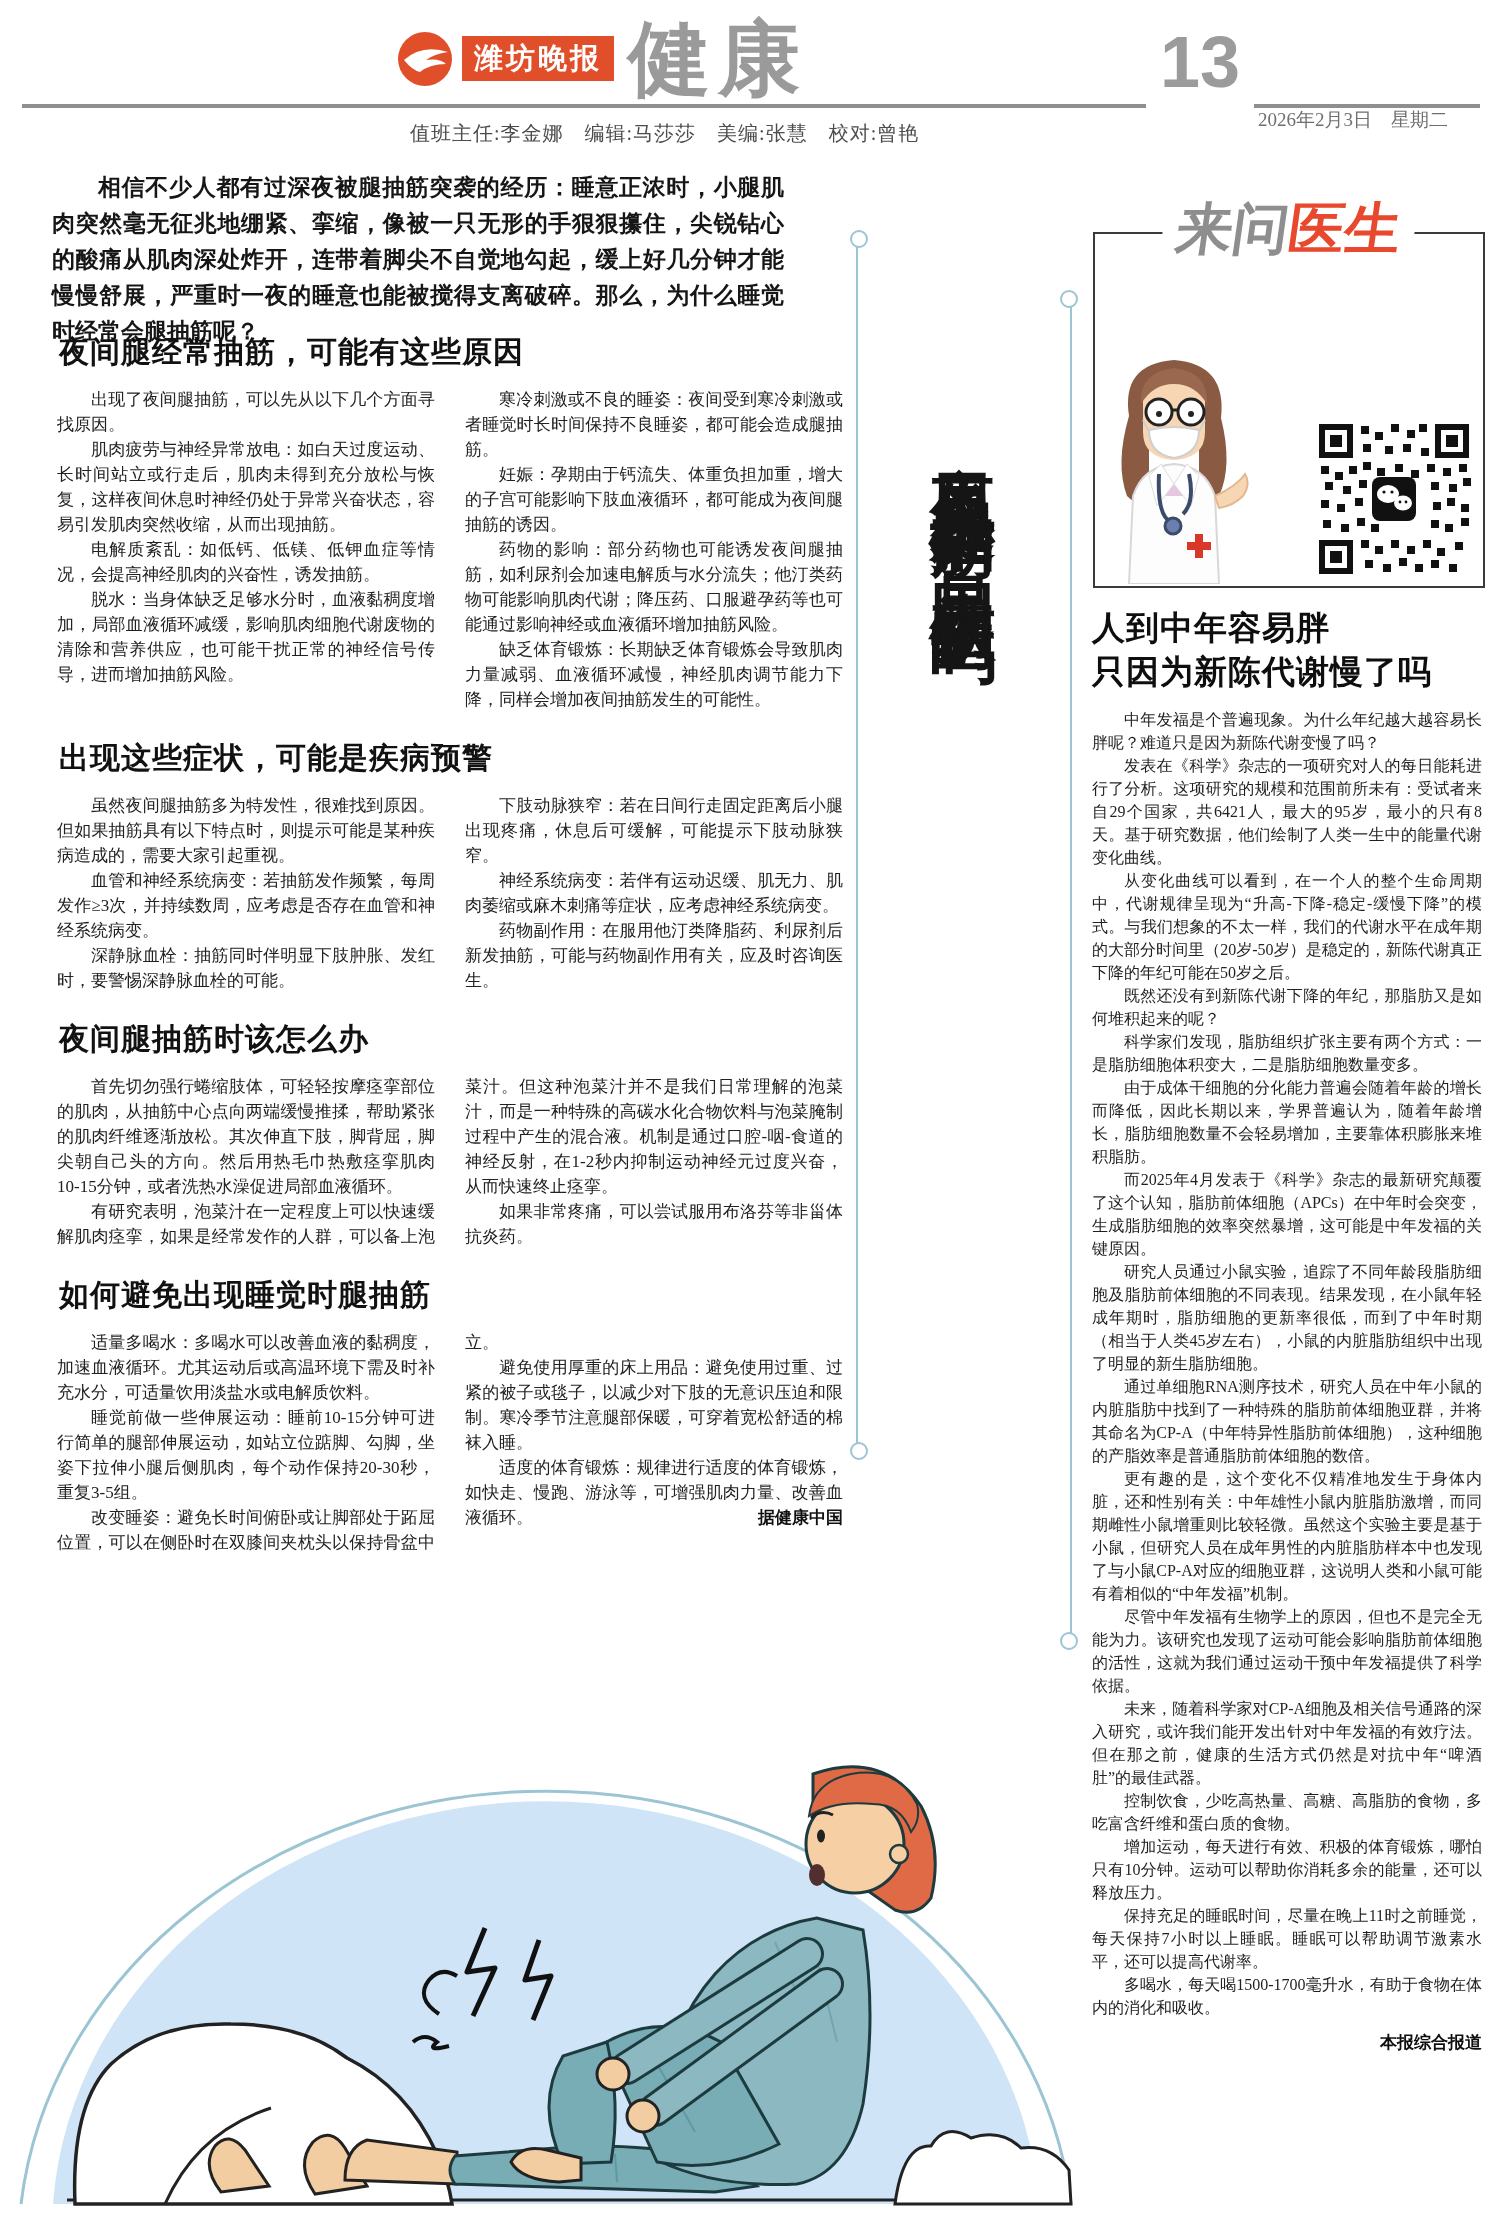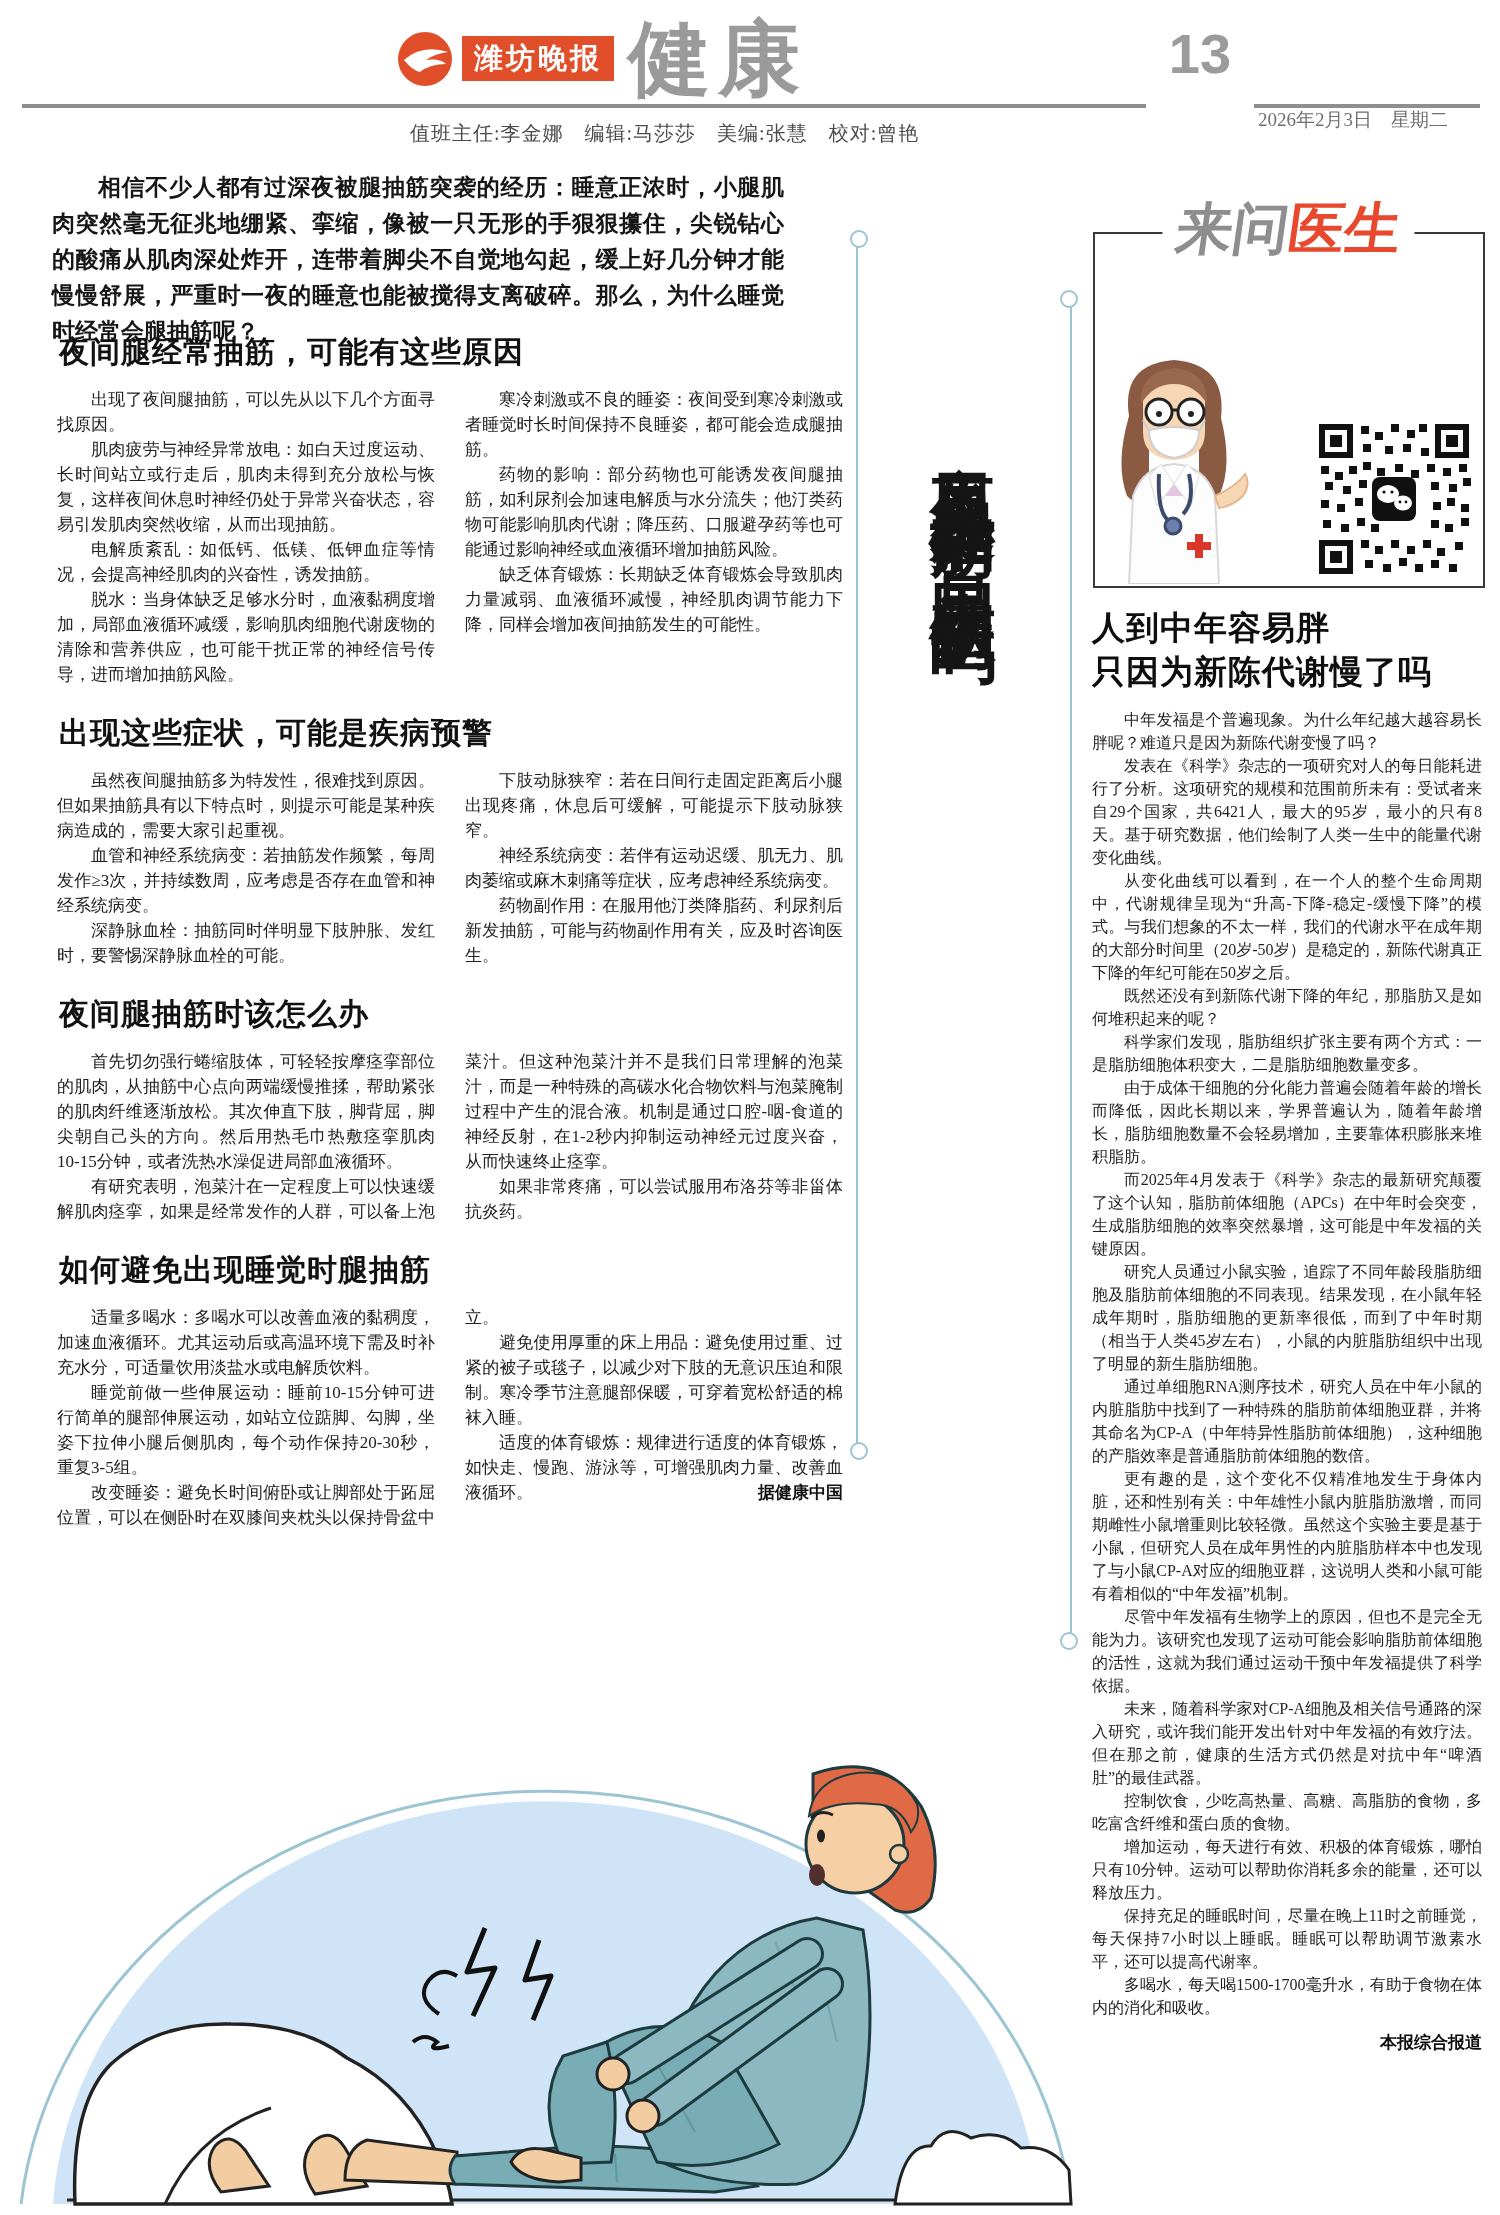--- a/index.html
+++ b/index.html
@@ -9,21 +9,21 @@
   .masthead{position:absolute;left:396px;top:20px;display:flex;align-items:center;}
   .logo-swirl{width:58px;height:58px;margin-right:8px;}
   .logo-box{background:#e14f2a;color:#fff;font-family:"Liberation Sans",sans-serif;
             font-weight:700;font-size:29px;letter-spacing:3px;padding:8px 12px;line-height:1;}
   .sec-name{font-family:"Liberation Sans",sans-serif;font-weight:900;font-size:82px;
             color:#9a9a9a;letter-spacing:8px;line-height:.95;margin-left:14px;}
   .hrule{position:absolute;top:104px;height:4px;background:#8f8f8f;}
   .hrule.left{left:22px;width:1124px;}
   .hrule.right{left:1254px;width:226px;}
   .pageno{position:absolute;left:1146px;top:26px;width:108px;text-align:center;
-          font-family:"Liberation Sans",sans-serif;font-weight:700;font-size:56px;
+          font-family:"Liberation Sans",sans-serif;font-weight:700;font-size:72px;
           color:#9b9b9b;line-height:1;}
   .dateline{position:absolute;left:1258px;top:107px;width:222px;font-size:19px;color:#6f6f6f;
             font-family:"Liberation Serif",serif;}
   .credits{position:absolute;left:410px;top:120px;width:640px;font-size:20px;color:#4c4c4c;
            font-family:"Liberation Serif",serif;letter-spacing:1px;}
   
   .intro{position:absolute;left:52px;top:170px;width:732px;font-size:23px;line-height:36px;
          font-weight:600;color:#161616;text-align:justify;text-indent:2em;}
   .left-col{position:absolute;left:25px;top:332px;width:818px;z-index:2;}
   .sec-h{font-family:"Liberation Sans",sans-serif;font-weight:900;font-size:30px;color:#111;
@@ -87,20 +87,21 @@
   <div class="left-col">
 
     <div class="sec">
       <h2 class="sec-h">夜间腿经常抽筋，可能有这些原因</h2>
       <div class="cols">
         <p>出现了夜间腿抽筋，可以先从以下几个方面寻找原因。</p>
         <p>肌肉疲劳与神经异常放电：如白天过度运动、长时间站立或行走后，肌肉未得到充分放松与恢复，这样夜间休息时神经仍处于异常兴奋状态，容易引发肌肉突然收缩，从而出现抽筋。</p>
         <p>电解质紊乱：如低钙、低镁、低钾血症等情况，会提高神经肌肉的兴奋性，诱发抽筋。</p>
         <p>脱水：当身体缺乏足够水分时，血液黏稠度增加，局部血液循环减缓，影响肌肉细胞代谢废物的清除和营养供应，也可能干扰正常的神经信号传导，进而增加抽筋风险。</p>
         <p>寒冷刺激或不良的睡姿：夜间受到寒冷刺激或者睡觉时长时间保持不良睡姿，都可能会造成腿抽筋。</p>
+        <p>妊娠：孕期由于钙流失、体重负担加重，增大的子宫可能影响下肢血液循环，都可能成为夜间腿抽筋的诱因。</p>
         <p>药物的影响：部分药物也可能诱发夜间腿抽筋，如利尿剂会加速电解质与水分流失；他汀类药物可能影响肌肉代谢；降压药、口服避孕药等也可能通过影响神经或血液循环增加抽筋风险。</p>
         <p>缺乏体育锻炼：长期缺乏体育锻炼会导致肌肉力量减弱、血液循环减慢，神经肌肉调节能力下降，同样会增加夜间抽筋发生的可能性。</p>
       </div>
     </div>
 
     <div class="sec">
       <h2 class="sec-h">出现这些症状，可能是疾病预警</h2>
       <div class="cols">
         <p>虽然夜间腿抽筋多为特发性，很难找到原因。但如果抽筋具有以下特点时，则提示可能是某种疾病造成的，需要大家引起重视。</p>
         <p>血管和神经系统病变：若抽筋发作频繁，每周发作≥3次，并持续数周，应考虑是否存在血管和神经系统病变。</p>

